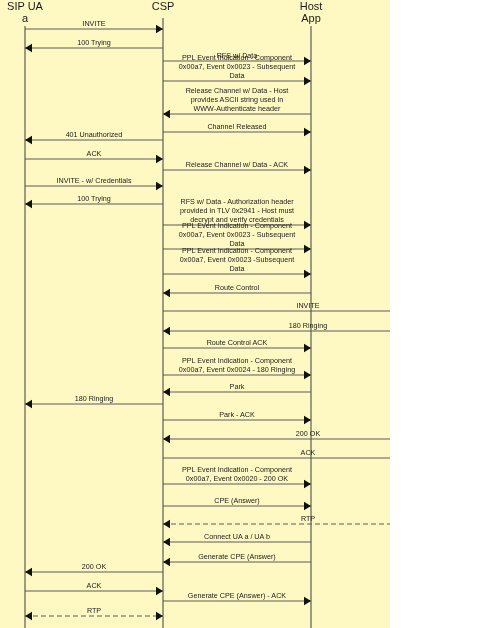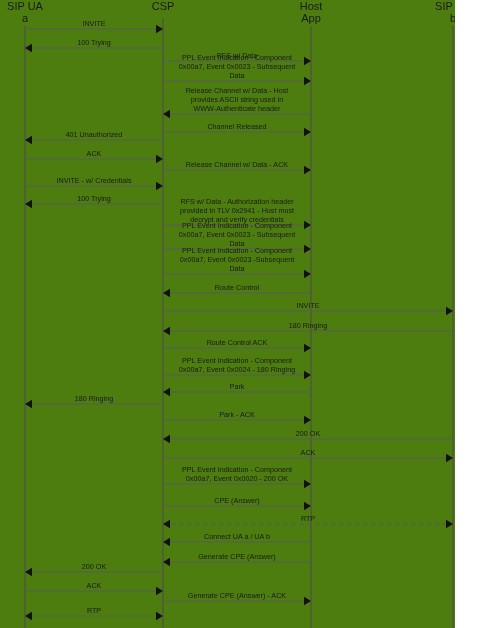--- a/index.html
+++ b/index.html
@@ -5,24 +5,24 @@
   html, body {
     margin: 0;
     padding: 0;
     background: #ffffff;
   }
   body {
     font-family: "Liberation Sans", sans-serif;
   }
   #diagram-root {
     position: relative;
-    width: 455px;
+    width: 390px;
     height: 628px;
     overflow: hidden;
-    background: #4d7c0f;
+    background: #fef9c3;
   }
   #seq-svg {
     position: absolute;
     left: 0;
     top: 0;
     width: 477px;
     height: 628px;
     display: block;
   }
   .actor-name {

